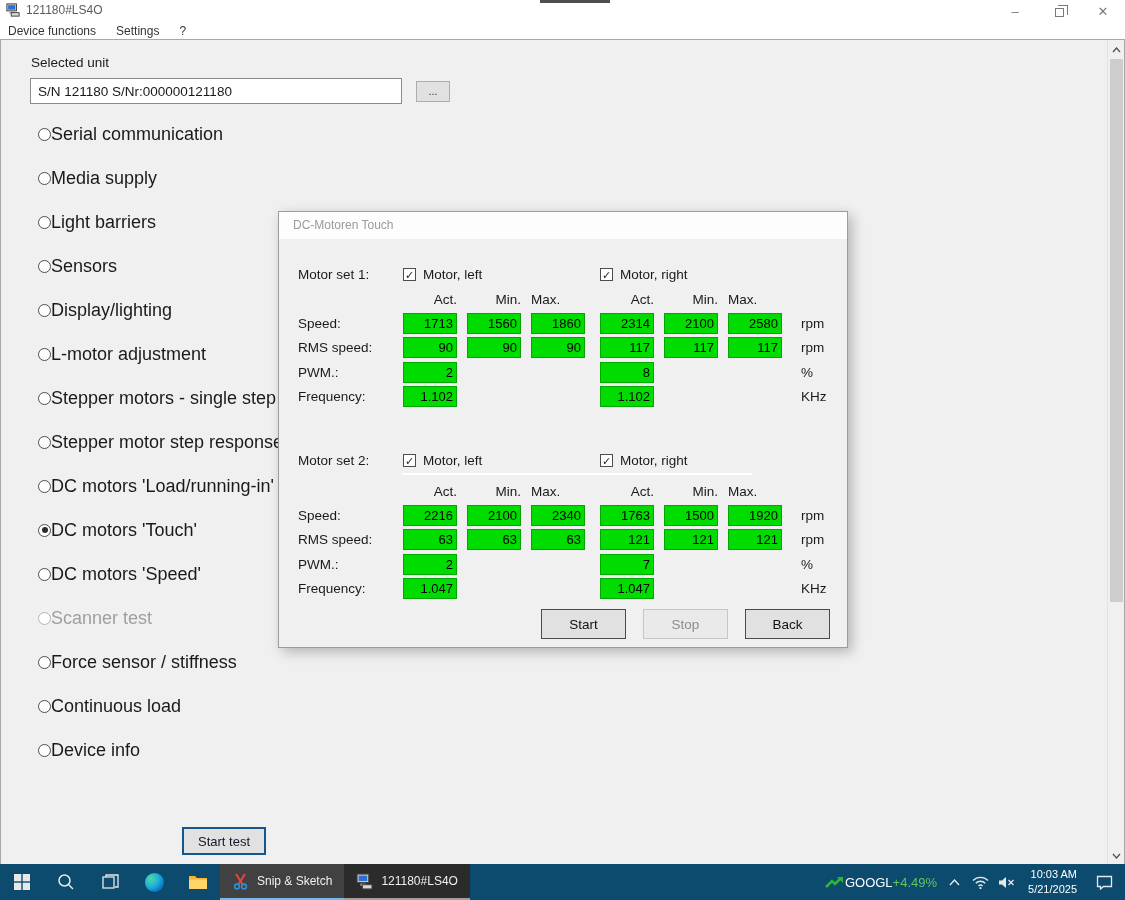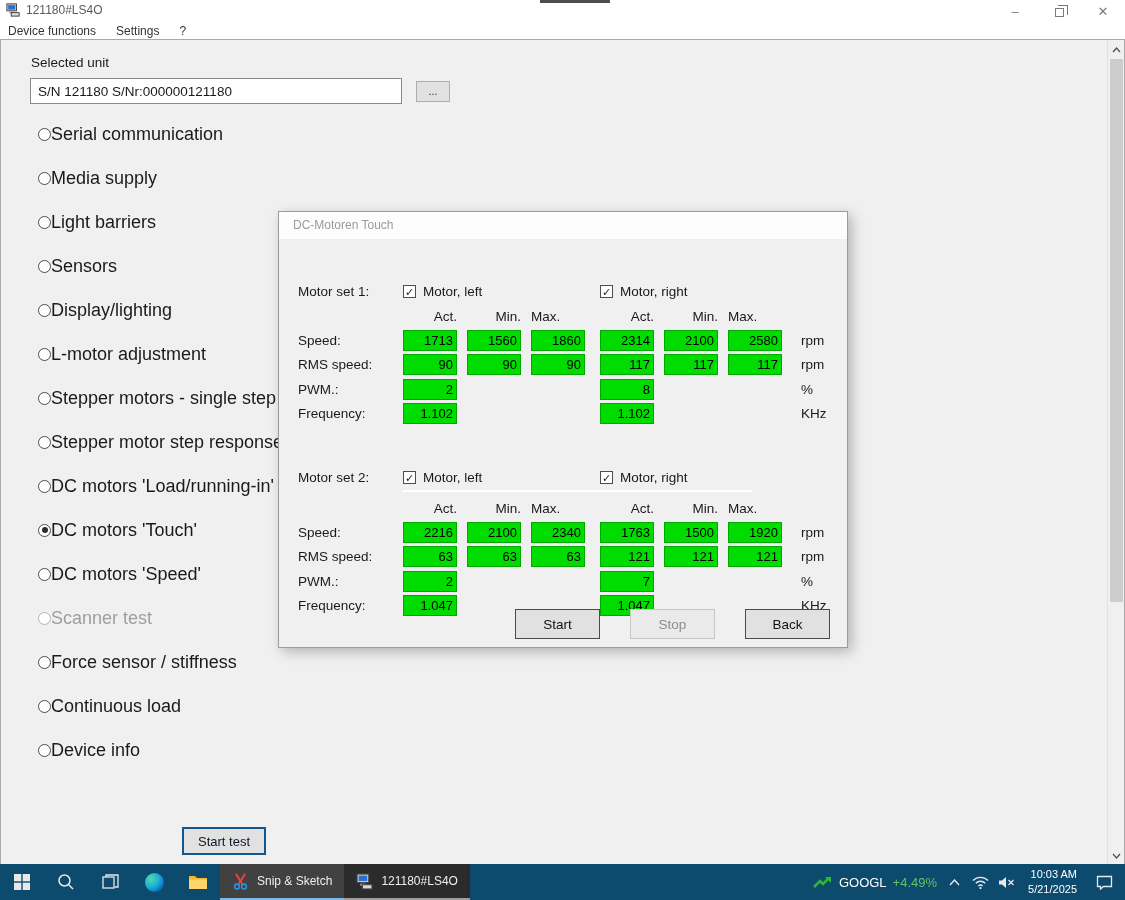--- a/index.html
+++ b/index.html
@@ -56,21 +56,21 @@
   .sb-thumb { position:absolute; left:2px; top:19px; width:13px; height:543px; background:#cdcdcd; }
 
   
   .dialog { position:absolute; left:277px; top:171px; width:570px; height:437px; background:#f0f0f0;
             border:1px solid #9c9c9c; box-shadow:4px 4px 12px rgba(0,0,0,0.25); }
   .dlg-title { height:27px; background:#fdfdfd; color:#9a9a9a; font-size:12px; line-height:27px;
                padding-left:14px; }
   .dlg-body { position:relative; padding-left:19px; height:408px; }
 
   .motor-set .ms-head { display:flex; align-items:center; height:17px; }
-  .motor-set.first .ms-head { padding-top:0; margin-top:44px; }
+  .motor-set.first .ms-head { padding-top:0; margin-top:27px; }
   .motor-set.second .ms-head { margin-top:45px; }
   .ms-label { width:105px; font-size:13.5px; }
   .cbg { display:flex; align-items:center; width:197px; }
   .checkbox { width:13px; height:13px; border:1px solid #4d4d4d; background:#fff; margin-right:7px;
               font-size:11px; line-height:12px; text-align:center; color:#222; flex:none; }
   .cbg-label { font-size:13.5px; }
   .ms-divider { height:2px; background:#fff; margin:4px 0 0 104px; width:350px; }
 
   .col-heads { display:flex; margin-left:105px; margin-top:9px; height:17px; }
   .col-heads span { font-size:13.5px; }
@@ -78,36 +78,36 @@
   .c2 { width:54px; margin-right:15px; }
   .c5 { width:54px; }
 
   .data-row { display:flex; align-items:center; height:21px; margin-top:3.5px; }
   .row-label { width:105px; font-size:13.5px; }
   .cell { height:21px; background:#00db00; border:1px solid #00a800; text-align:right;
           padding-right:3px; font-size:13px; line-height:19px; color:#000; }
   .cell.blank { background:transparent; border-color:transparent; }
   .unit { margin-left:19px; font-size:13.5px; }
 
-  .dlg-buttons { position:absolute; right:17px; bottom:8px; display:flex; gap:30px; }
+  .dlg-buttons { position:absolute; right:17px; bottom:8px; display:flex; gap:17px; }
   .dlg-btn { width:85px; height:30px; background:#e1e1e1; border:1px solid #4a4a4a; font-size:13.5px;
              color:#111; }
   .dlg-btn.disabled { color:#8d8d8d; border-color:#c6c6c6; background:#eaeaea; }
 
   
   .taskbar { position:absolute; left:0; top:864px; width:1125px; height:36px; background:#0c4a6e;
              display:flex; align-items:stretch; color:#e8e8e8; }
   .tb-btn { width:44px; display:flex; align-items:center; justify-content:center; flex:none; }
   .tb-app { display:flex; align-items:center; gap:8px; padding:0 12px; font-size:12px; flex:none;
             position:relative; }
   .tb-app .lbl { color:#efefef; }
   .tb-app.active { background:#414141; border-bottom:2px solid #76b9ed; }
   .tb-app.inactive { background:#2b2b2b; border-bottom:2px solid #9e9e9e; }
   .tray { margin-left:auto; display:flex; align-items:center; gap:9px; padding-right:6px; }
-  .stock { display:flex; align-items:center; gap:6px; font-size:13px; }
+  .stock { display:flex; align-items:center; font-size:13px; }
   .stock .sym { color:#fff; }
   .clock { text-align:right; font-size:11px; line-height:1.35; color:#fff; padding:0 4px; }
   svg { display:block; }
 </style>
 </head>
 <body>
 
 <div class="titlebar">
   <div class="title-left">
     <span>

